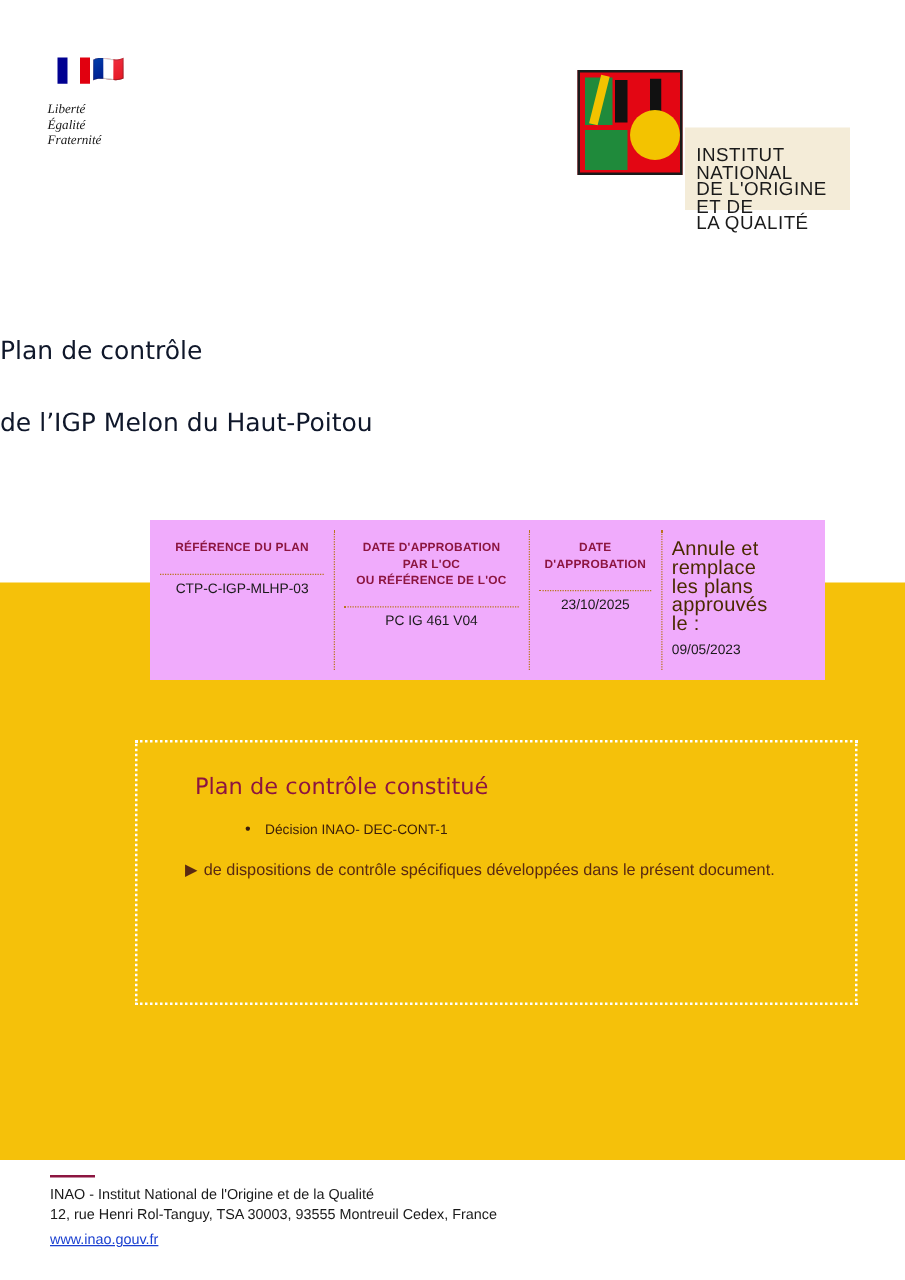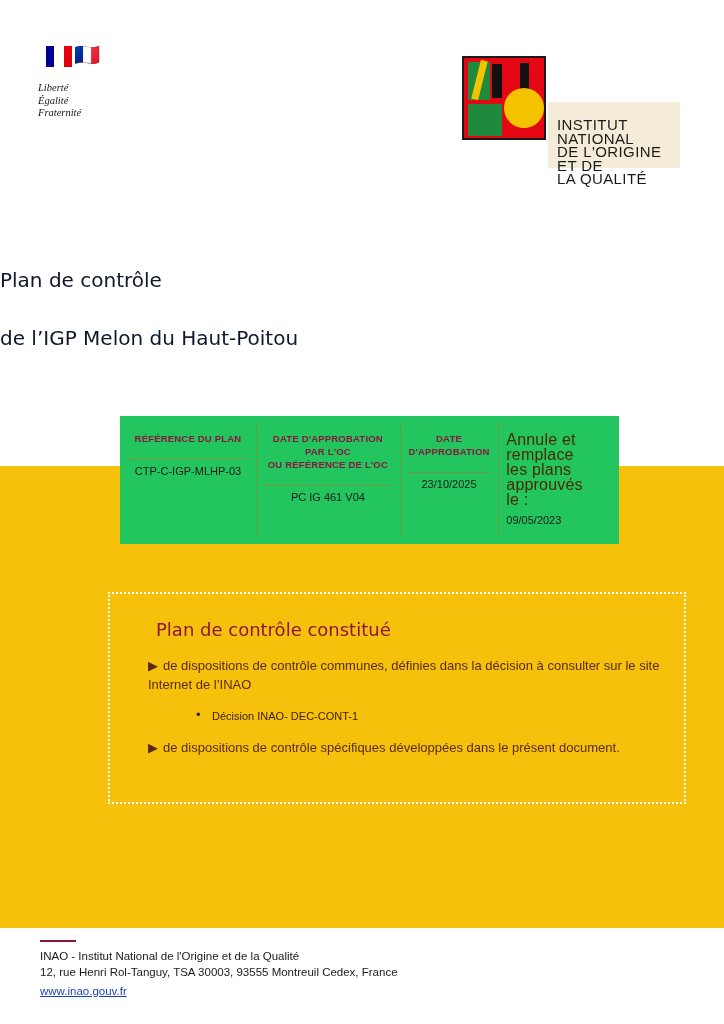--- a/index.html
+++ b/index.html
@@ -160,22 +160,22 @@
   }
   .doc-title .line2 {
     display: block;
     margin-top: 14px;
   }
   
   .info-table {
     position: absolute;
     left: 120px;
     top: 416px;
-    width: 499px;
-    background: #22c55e;
+    width: 540px;
+    background: #f0abfc;
     border: 0;
     display: flex;
   }
   .info-col {
     box-sizing: border-box;
     padding: 16px 8px 16px 8px;
     position: relative;
   }
   .info-col + .info-col::before {
     content: "";
@@ -378,23 +378,20 @@
         <span>le :</span>
       </div>
       <div class="info-val left">09/05/2023</div>
     </div>
 
   </div>
 
   <div class="dotted-box">
     <div class="box-title">Plan de contrôle constitué</div>
 
-    <div class="bullet-line">
-      <span class="tri">▶</span><span>de dispositions de contrôle communes, définies dans la décision à consulter sur le site Internet de l’INAO</span>
-    </div>
 
     <div class="sub-bullet">Décision INAO- DEC-CONT-1</div>
 
     <div class="bullet-line">
       <span class="tri">▶</span><span>de dispositions de contrôle spécifiques développées dans le présent document.</span>
     </div>
   </div>
 
   <div class="footer">
     <div class="footer-rule"></div>

